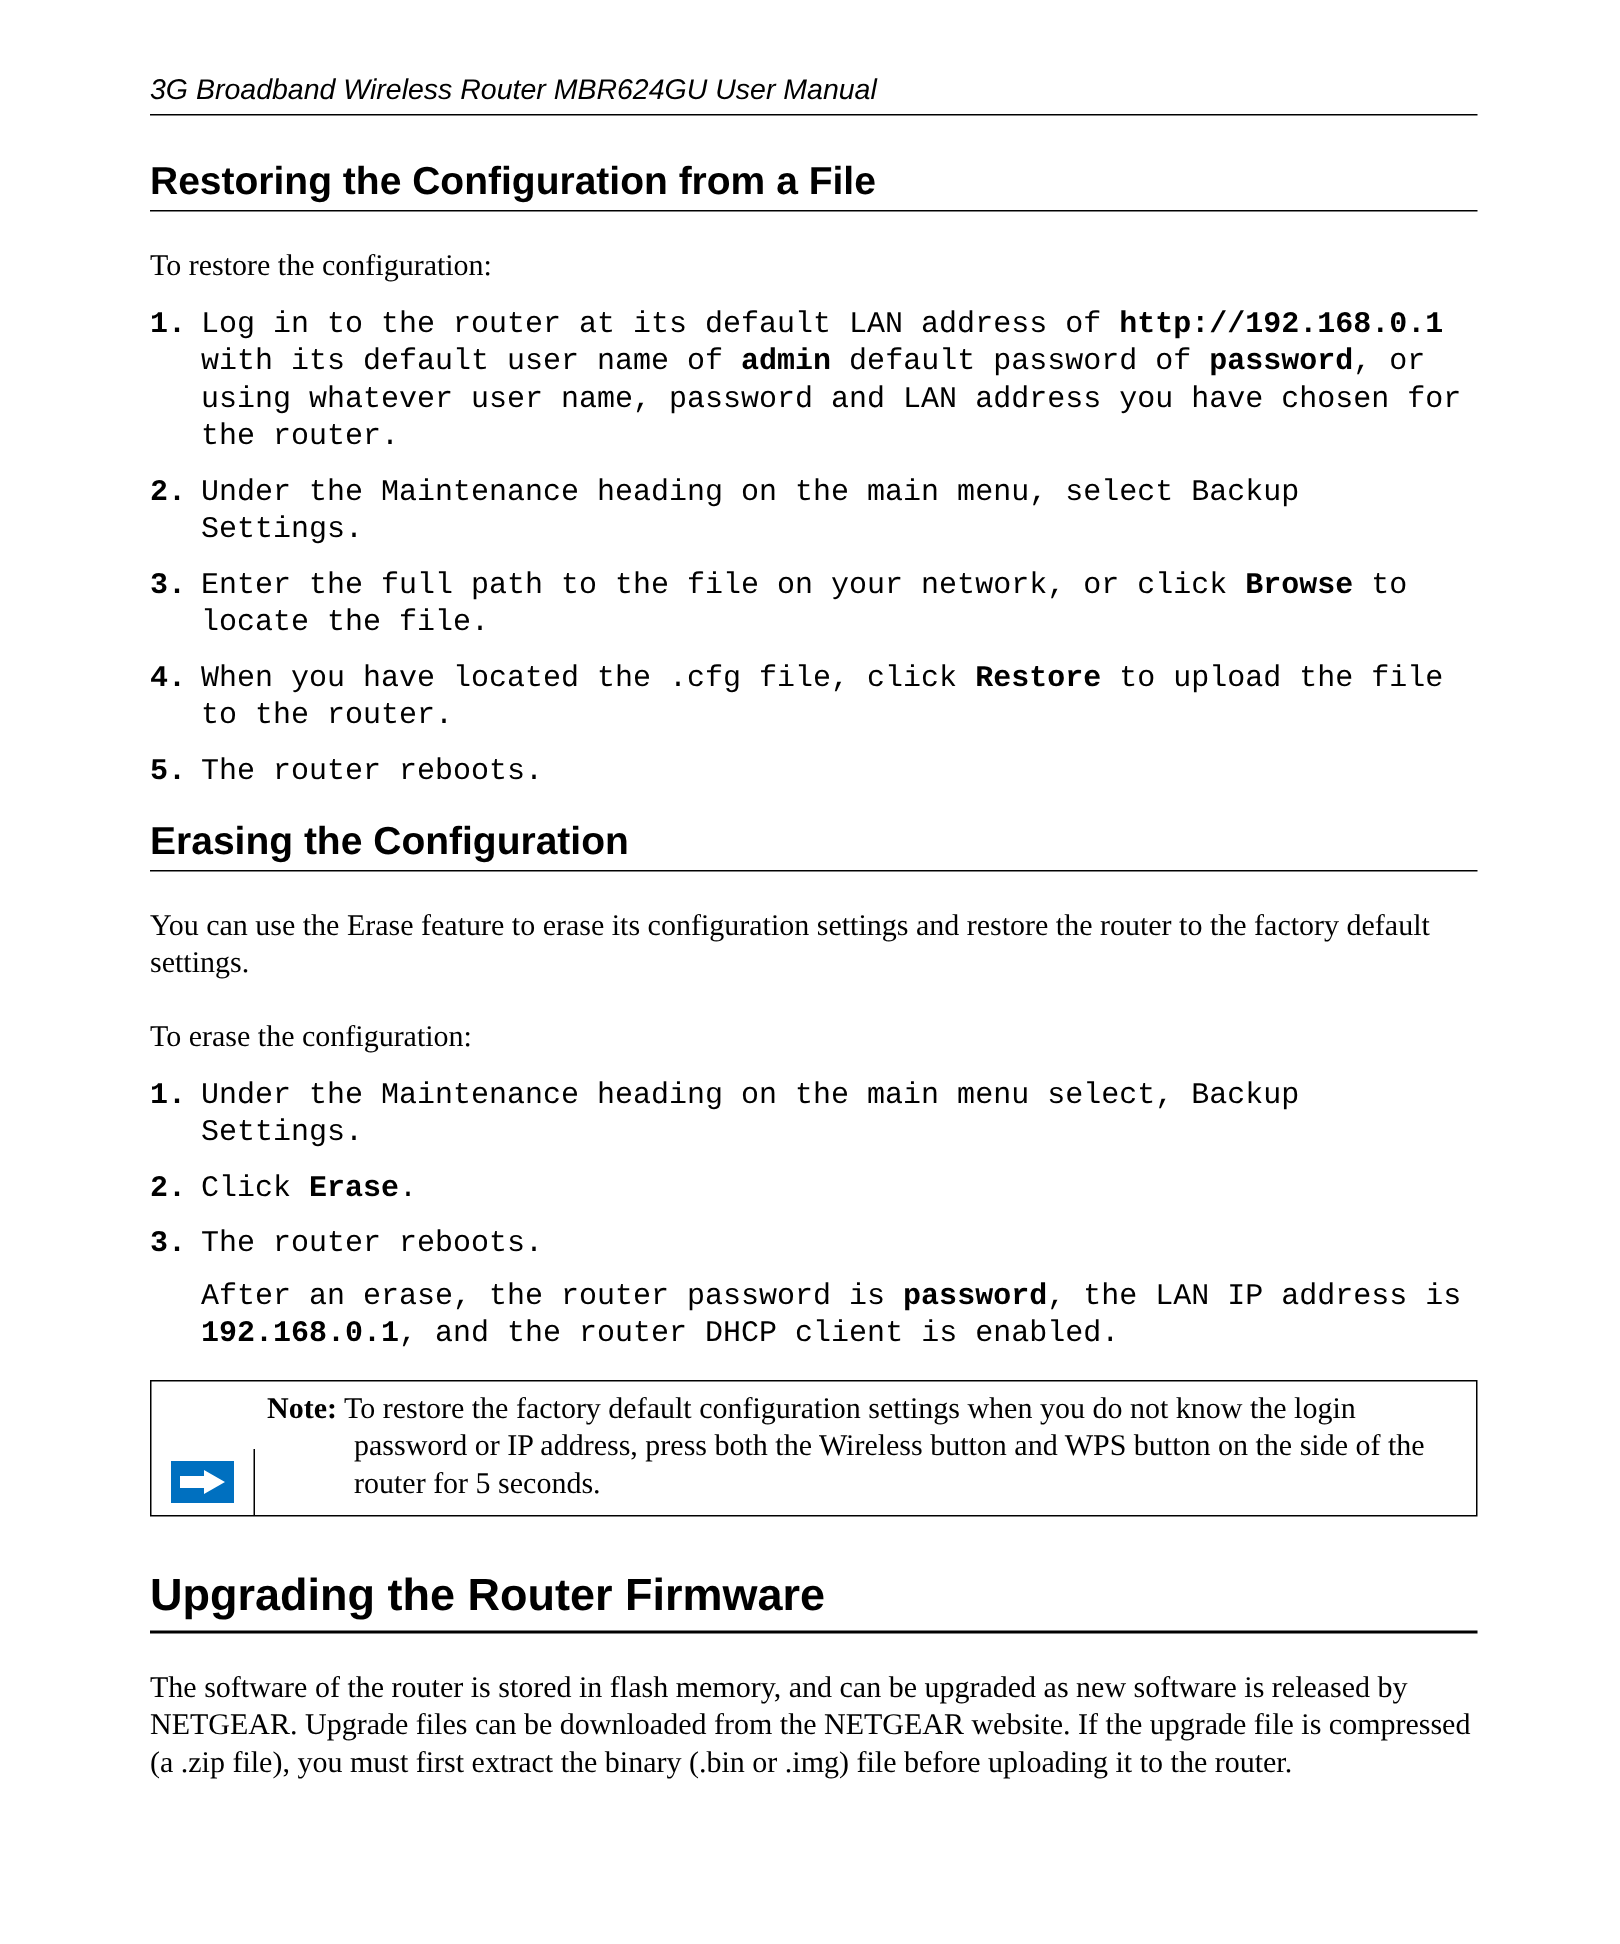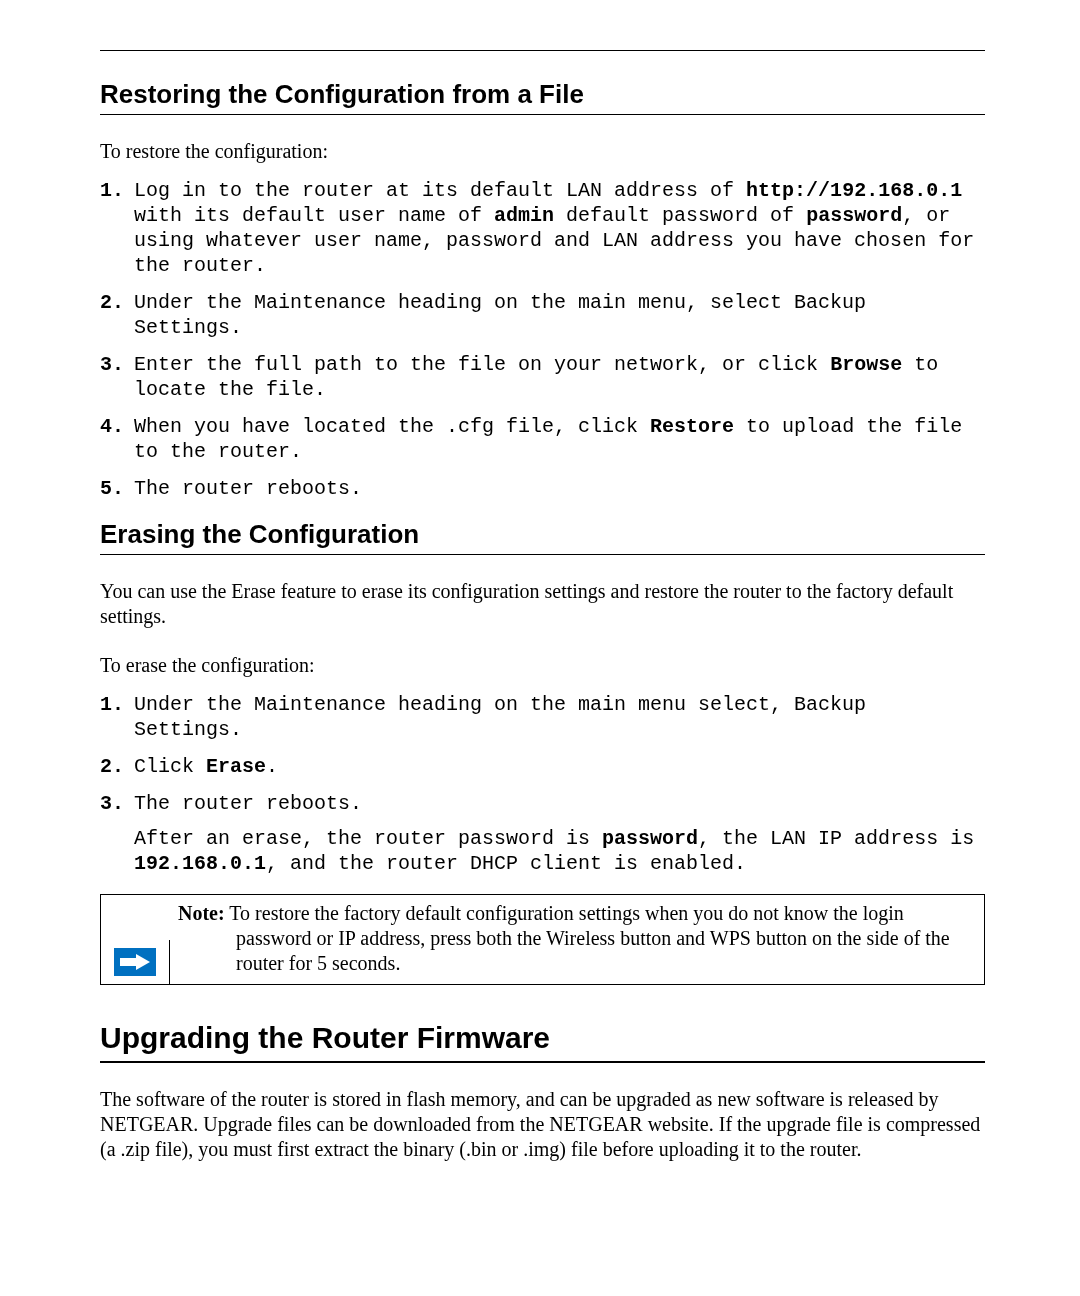--- a/index.html
+++ b/index.html
@@ -138,20 +138,21 @@
     font-size: 17px;
     margin-top: 14px;
     font-family: Arial, Helvetica, sans-serif;
   }
 </style>
 </head>
 <body>
 
 <div class="page">
 
+  <div class="running-header">3G Broadband Wireless Router MBR624GU User Manual</div>
   <hr class="hr-top">
 
   <h2 class="section-title">Restoring the Configuration from a File</h2>
   <hr class="hr-sub">
   <p class="body">To restore the configuration:</p>
 
   <ol class="steps">
     <li>
       <span>Log in to the router at its default LAN address of </span><b>http://192.168.0.1</b><span> with its default user name of </span><b>admin</b><span> default password of </span><b>password</b><span>, or using whatever user name, password and LAN address you have chosen for the router.</span>
     </li>

